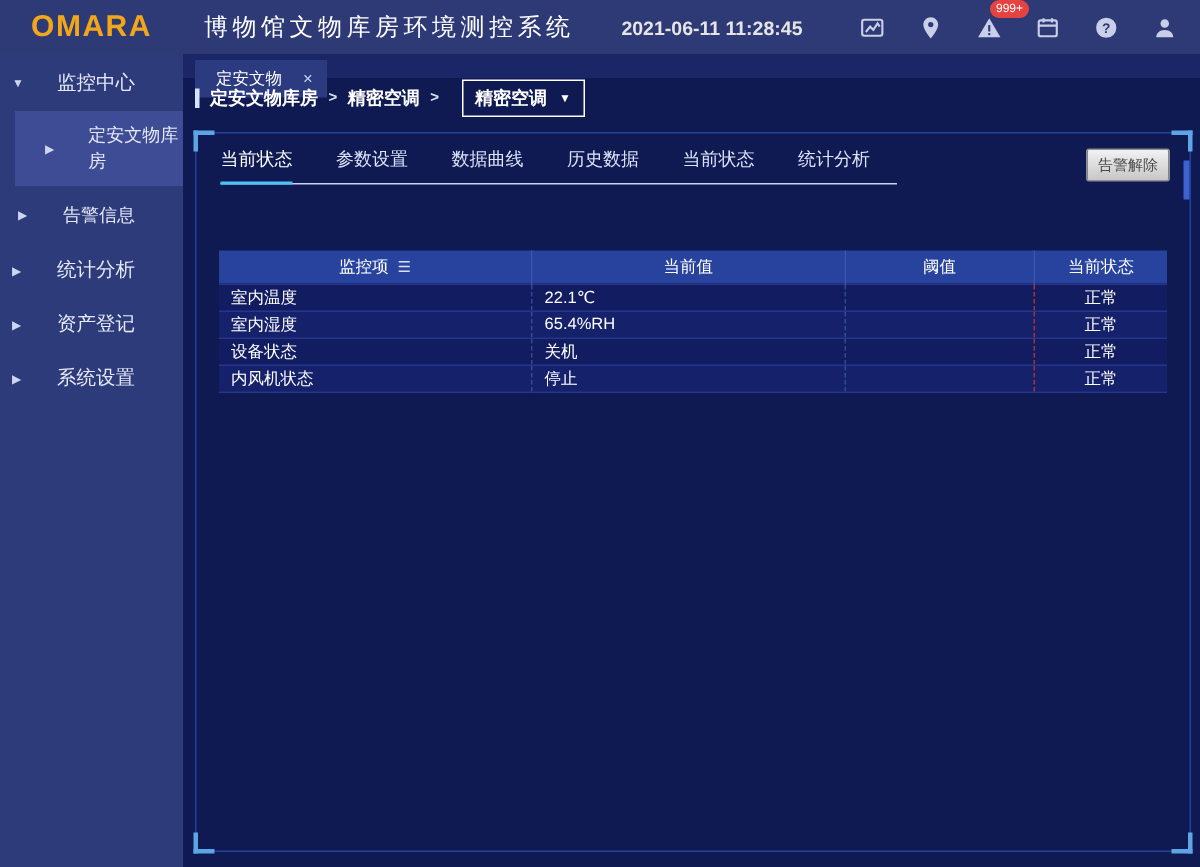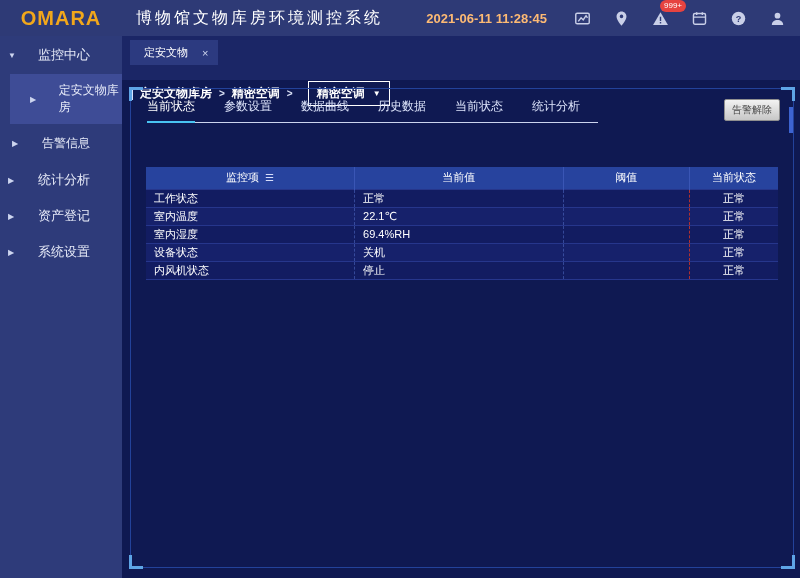--- a/index.html
+++ b/index.html
@@ -5,42 +5,42 @@
   * { margin:0; padding:0; box-sizing:border-box; }
   html,body { width:800px; height:578px; overflow:hidden; }
   body { font-family:"Liberation Sans","DejaVu Sans",sans-serif; background:#0f1952; color:#fff; }
 
   
   .topbar { height:36px; background:#2e3a76; display:flex; align-items:center; position:relative; z-index:5; }
   .logo-box { width:122px; text-align:center; }
   .logo { font-size:20px; font-weight:900; color:#f2a71b; letter-spacing:1px; }
   .app-title { font-size:16px; font-weight:normal; letter-spacing:3px; color:#fff; margin-left:14px; }
   .topbar-right { margin-left:auto; display:flex; align-items:center; gap:21px; padding-right:14px; }
-  .datetime { font-size:13px; font-weight:bold; color:#fdba74; margin-right:5px; }
-  .tb-icon { width:18px; height:18px; display:flex; align-items:center; justify-content:center; cursor:pointer; }
+  .datetime { font-size:13px; font-weight:bold; color:#e5e5e5; margin-right:17px; }
+  .tb-icon { width:18px; height:18px; display:flex; align-items:center; cursor:pointer; }
   .tb-icon svg { width:17px; height:17px; }
   .alarm-wrap { position:relative; }
   .badge { position:absolute; top:-9px; left:9px; background:#e64340; color:#fff; font-size:8px; line-height:10px; padding:1px 4px; border-radius:7px; white-space:nowrap; }
 
   
   .sidebar { position:absolute; left:0; top:36px; width:122px; height:542px; background:#2e3b7a; font-size:12px; color:#e6eaf8; }
   .nav-row { display:flex; align-items:center; cursor:pointer; }
   .caret { font-size:8px; color:#cdd5ef; width:10px; display:inline-block; }
   .lv1 { padding:10px 0 8px 8px; font-size:13px; }
   .lv2 { padding:9px 6px 9px 8px; font-size:12px; }
   .lv2 .label { margin-left:6px; flex:1; }
   .lv3 { padding:8px 0 8px 20px; font-size:12px; background:#3e4c96; margin:2px 0 2px 10px; }
   .lv2b { padding:9px 0 9px 12px; font-size:12px; }
   .nav-row .label { margin-left:20px; }
   .side-icon svg { width:13px; height:13px; vertical-align:-2px; }
   .search-btn svg { width:12px; height:12px; }
 
   
   .content { position:absolute; left:122px; top:36px; width:678px; height:542px; background:#0f1952; }
-  .tabstrip { height:44px; background:#1b2666; padding:4px 0 0 8px; }
+  .tabstrip { height:16px; background:#1b2666; padding:4px 0 0 8px; }
   .tab-chip { display:inline-flex; align-items:center; gap:14px; background:#2c3a80; color:#fff; font-size:11px; padding:5px 10px 5px 14px; cursor:pointer; }
   .tab-close { color:#cfd6ee; font-size:11px; cursor:pointer; }
 
   .breadcrumb { height:26px; display:flex; align-items:center; padding-left:8px; font-size:12px; font-weight:bold; color:#fff; }
   .bc-accent { width:3px; height:13px; background:#d7e2ff; margin-right:7px; }
   .bc-sep { margin:0 7px; font-size:10px; color:#dbe2f6; }
   .bc-dropdown { display:inline-flex; align-items:center; gap:8px; border:1px solid #fff; padding:3px 8px; margin-left:8px; font-size:12px; cursor:pointer; }
   .dd-caret { font-size:8px; }
 
   
@@ -201,34 +201,28 @@
           <th>
             <span>监控项</span><span class="menu-glyph">☰</span>
           </th>
           <th>当前值</th>
           <th>阈值</th>
           <th>当前状态</th>
         </tr>
       </thead>
       <tbody>
         <tr>
-          <td>工作状态</td>
-          <td class="cell-value">正常</td>
-          <td></td>
-          <td class="cell-status">正常</td>
-        </tr>
-        <tr>
           <td>室内温度</td>
           <td class="cell-value">22.1℃</td>
           <td></td>
           <td class="cell-status">正常</td>
         </tr>
         <tr>
           <td>室内湿度</td>
-          <td class="cell-value">69.4%RH</td>
+          <td class="cell-value">65.4%RH</td>
           <td></td>
           <td class="cell-status">正常</td>
         </tr>
         <tr>
           <td>设备状态</td>
           <td class="cell-value">关机</td>
           <td></td>
           <td class="cell-status">正常</td>
         </tr>
         <tr>

